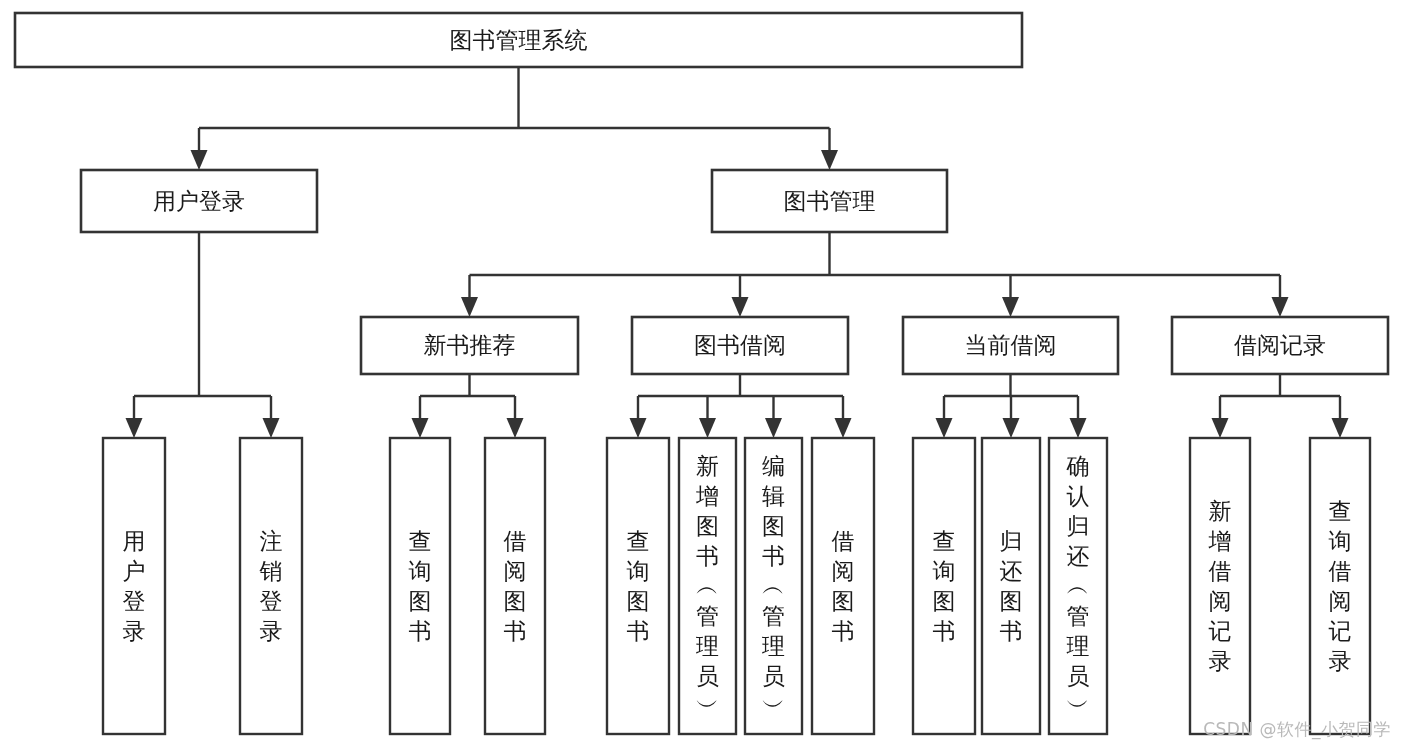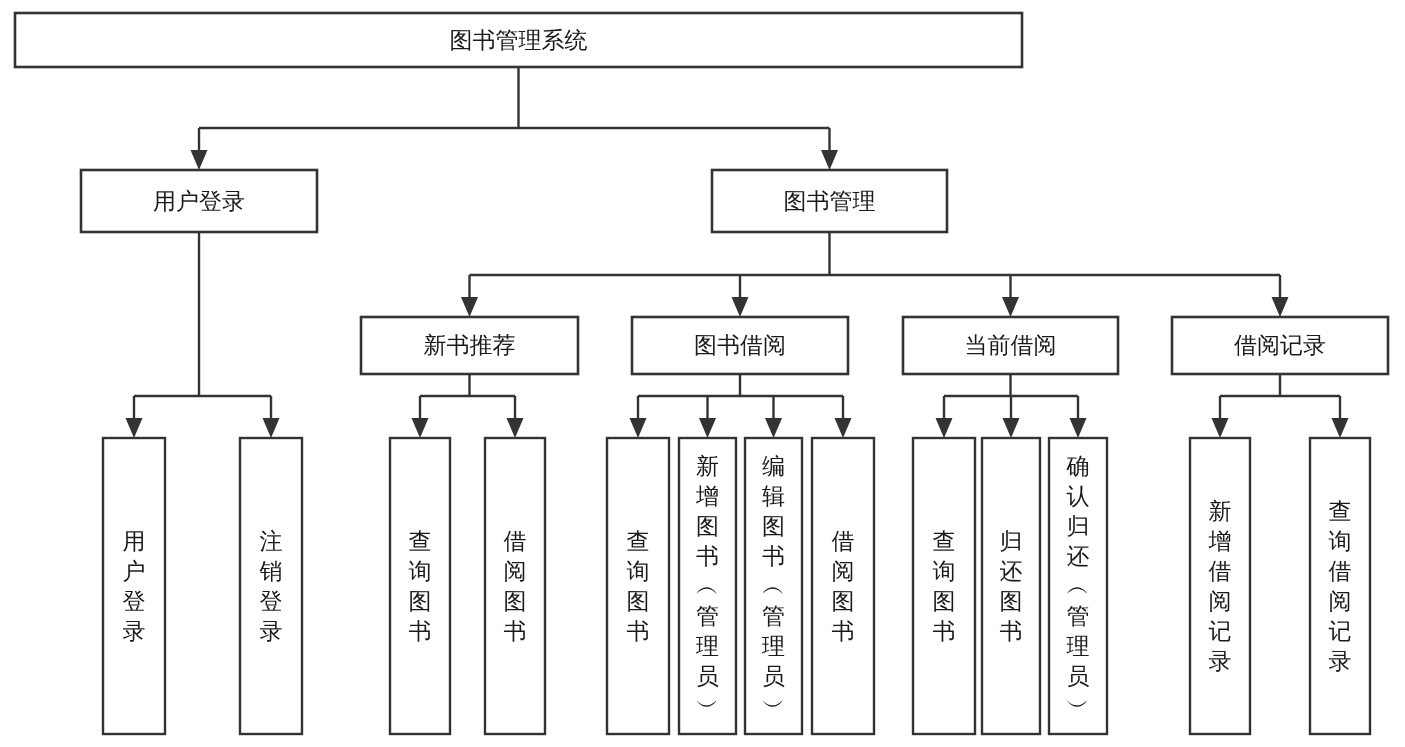--- a/index.html
+++ b/index.html
@@ -221,13 +221,14 @@
         <g>
           <rect x="1190" y="438" width="60" height="296" class="node-rect-thin"></rect>
           <text x="1220" y="519" class="node-label-v"><tspan x="1220" dy="0">新</tspan><tspan x="1220" dy="30">增</tspan><tspan x="1220" dy="30">借</tspan><tspan x="1220" dy="30">阅</tspan><tspan x="1220" dy="30">记</tspan><tspan x="1220" dy="30">录</tspan></text>
         </g>
         <g>
           <rect x="1310" y="438" width="60" height="296" class="node-rect-thin"></rect>
           <text x="1340" y="519" class="node-label-v"><tspan x="1340" dy="0">查</tspan><tspan x="1340" dy="30">询</tspan><tspan x="1340" dy="30">借</tspan><tspan x="1340" dy="30">阅</tspan><tspan x="1340" dy="30">记</tspan><tspan x="1340" dy="30">录</tspan></text>
         </g>
       </g>
   </svg>
+  <div class="watermark-text">CSDN @软件_小贺同学</div>
 </div>
 
 </body></html>

